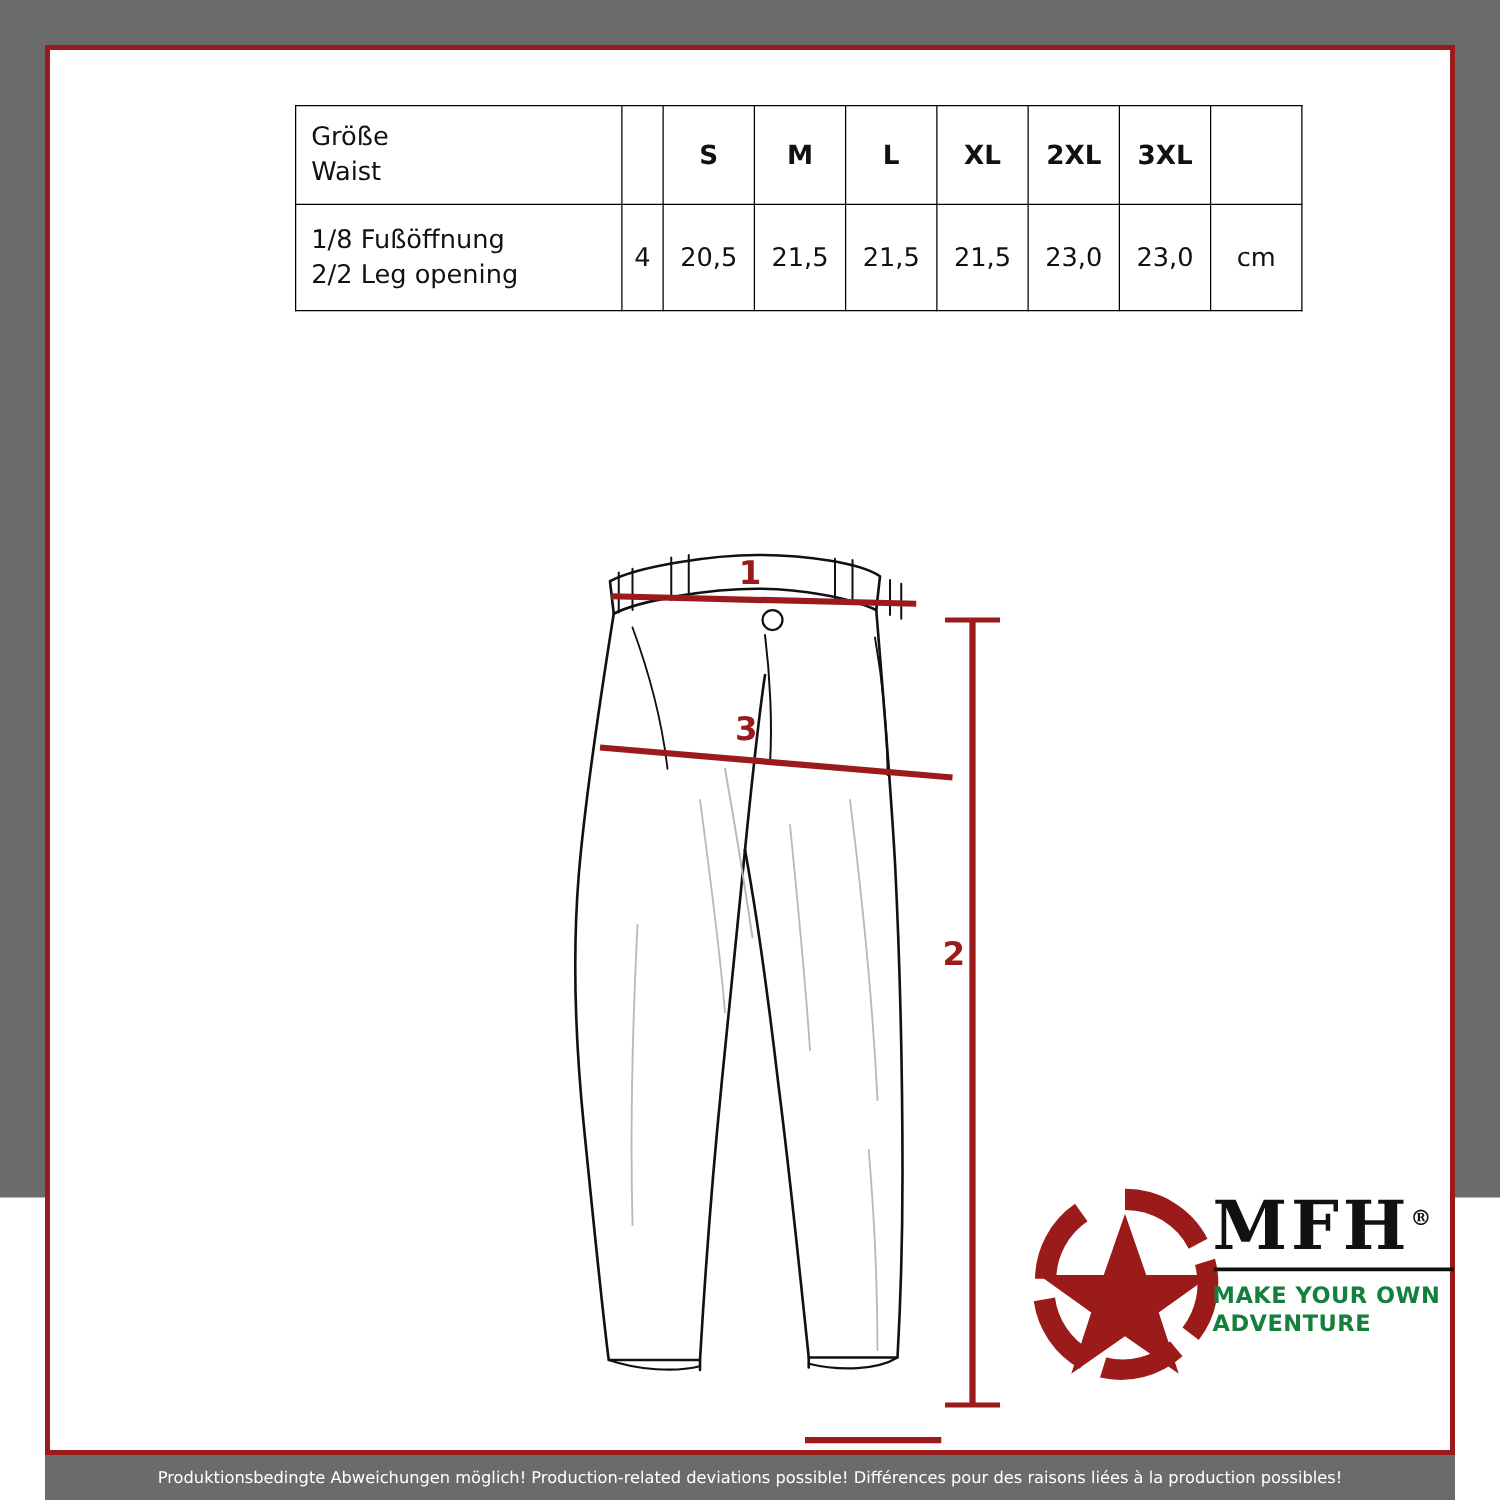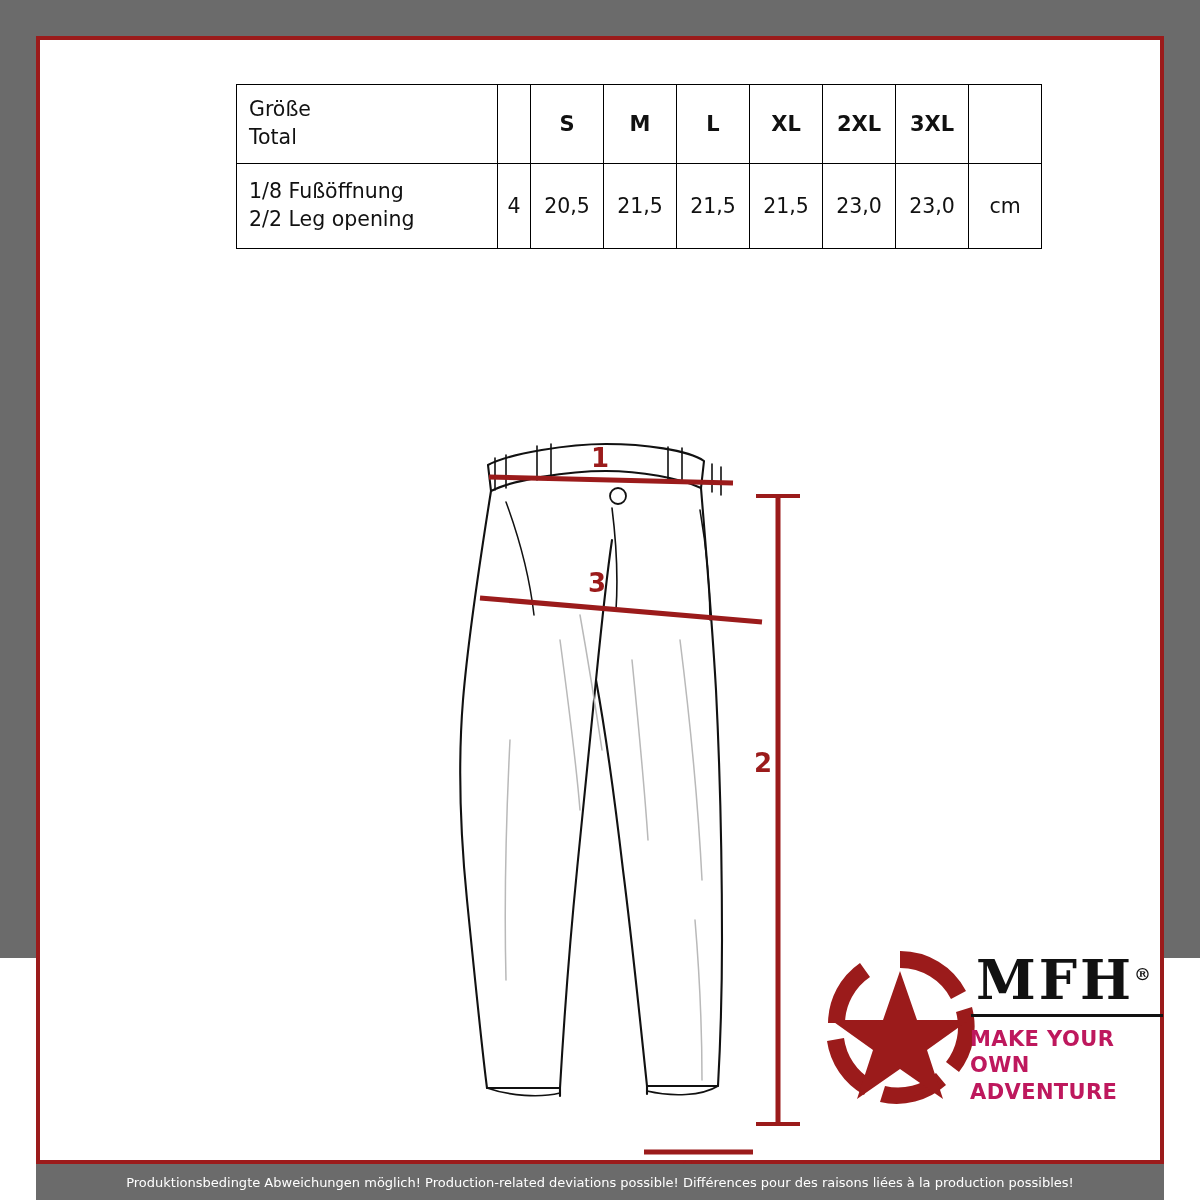--- a/index.html
+++ b/index.html
@@ -114,52 +114,51 @@
     top: 8px;
     width: 190px;
   }
   .logo-mfh {
     font-family: "DejaVu Serif", serif;
     font-weight: bold;
     font-size: 54px;
     letter-spacing: 3px;
     color: #111111;
     line-height: 1;
-    text-align: center;
   }
   .logo-reg {
     font-size: 17px;
     vertical-align: super;
   }
   .logo-rule {
     width: 192px;
     height: 3px;
     background: #111111;
     margin: 7px 0 9px 1px;
   }
   .logo-tag {
-    font-size: 21px;
+    font-size: 18px;
     font-weight: bold;
-    color: #be185d;
+    color: #15803d;
     line-height: 1.25;
     letter-spacing: 0.4px;
   }
 </style>
 </head>
 <body>
 
 <div class="page">
   <div class="inner-frame">
 
     <table class="size-table">
       <tbody>
         <tr class="header-row">
           <td class="label">
             <span class="lbl-line">Größe</span>
-            <span class="lbl-line">Total</span>
+            <span class="lbl-line">Waist</span>
           </td>
           <td class="num"></td>
           <td class="val head">S</td>
           <td class="val head">M</td>
           <td class="val head">L</td>
           <td class="val head">XL</td>
           <td class="val head">2XL</td>
           <td class="val head">3XL</td>
           <td class="unit"></td>
         </tr>

